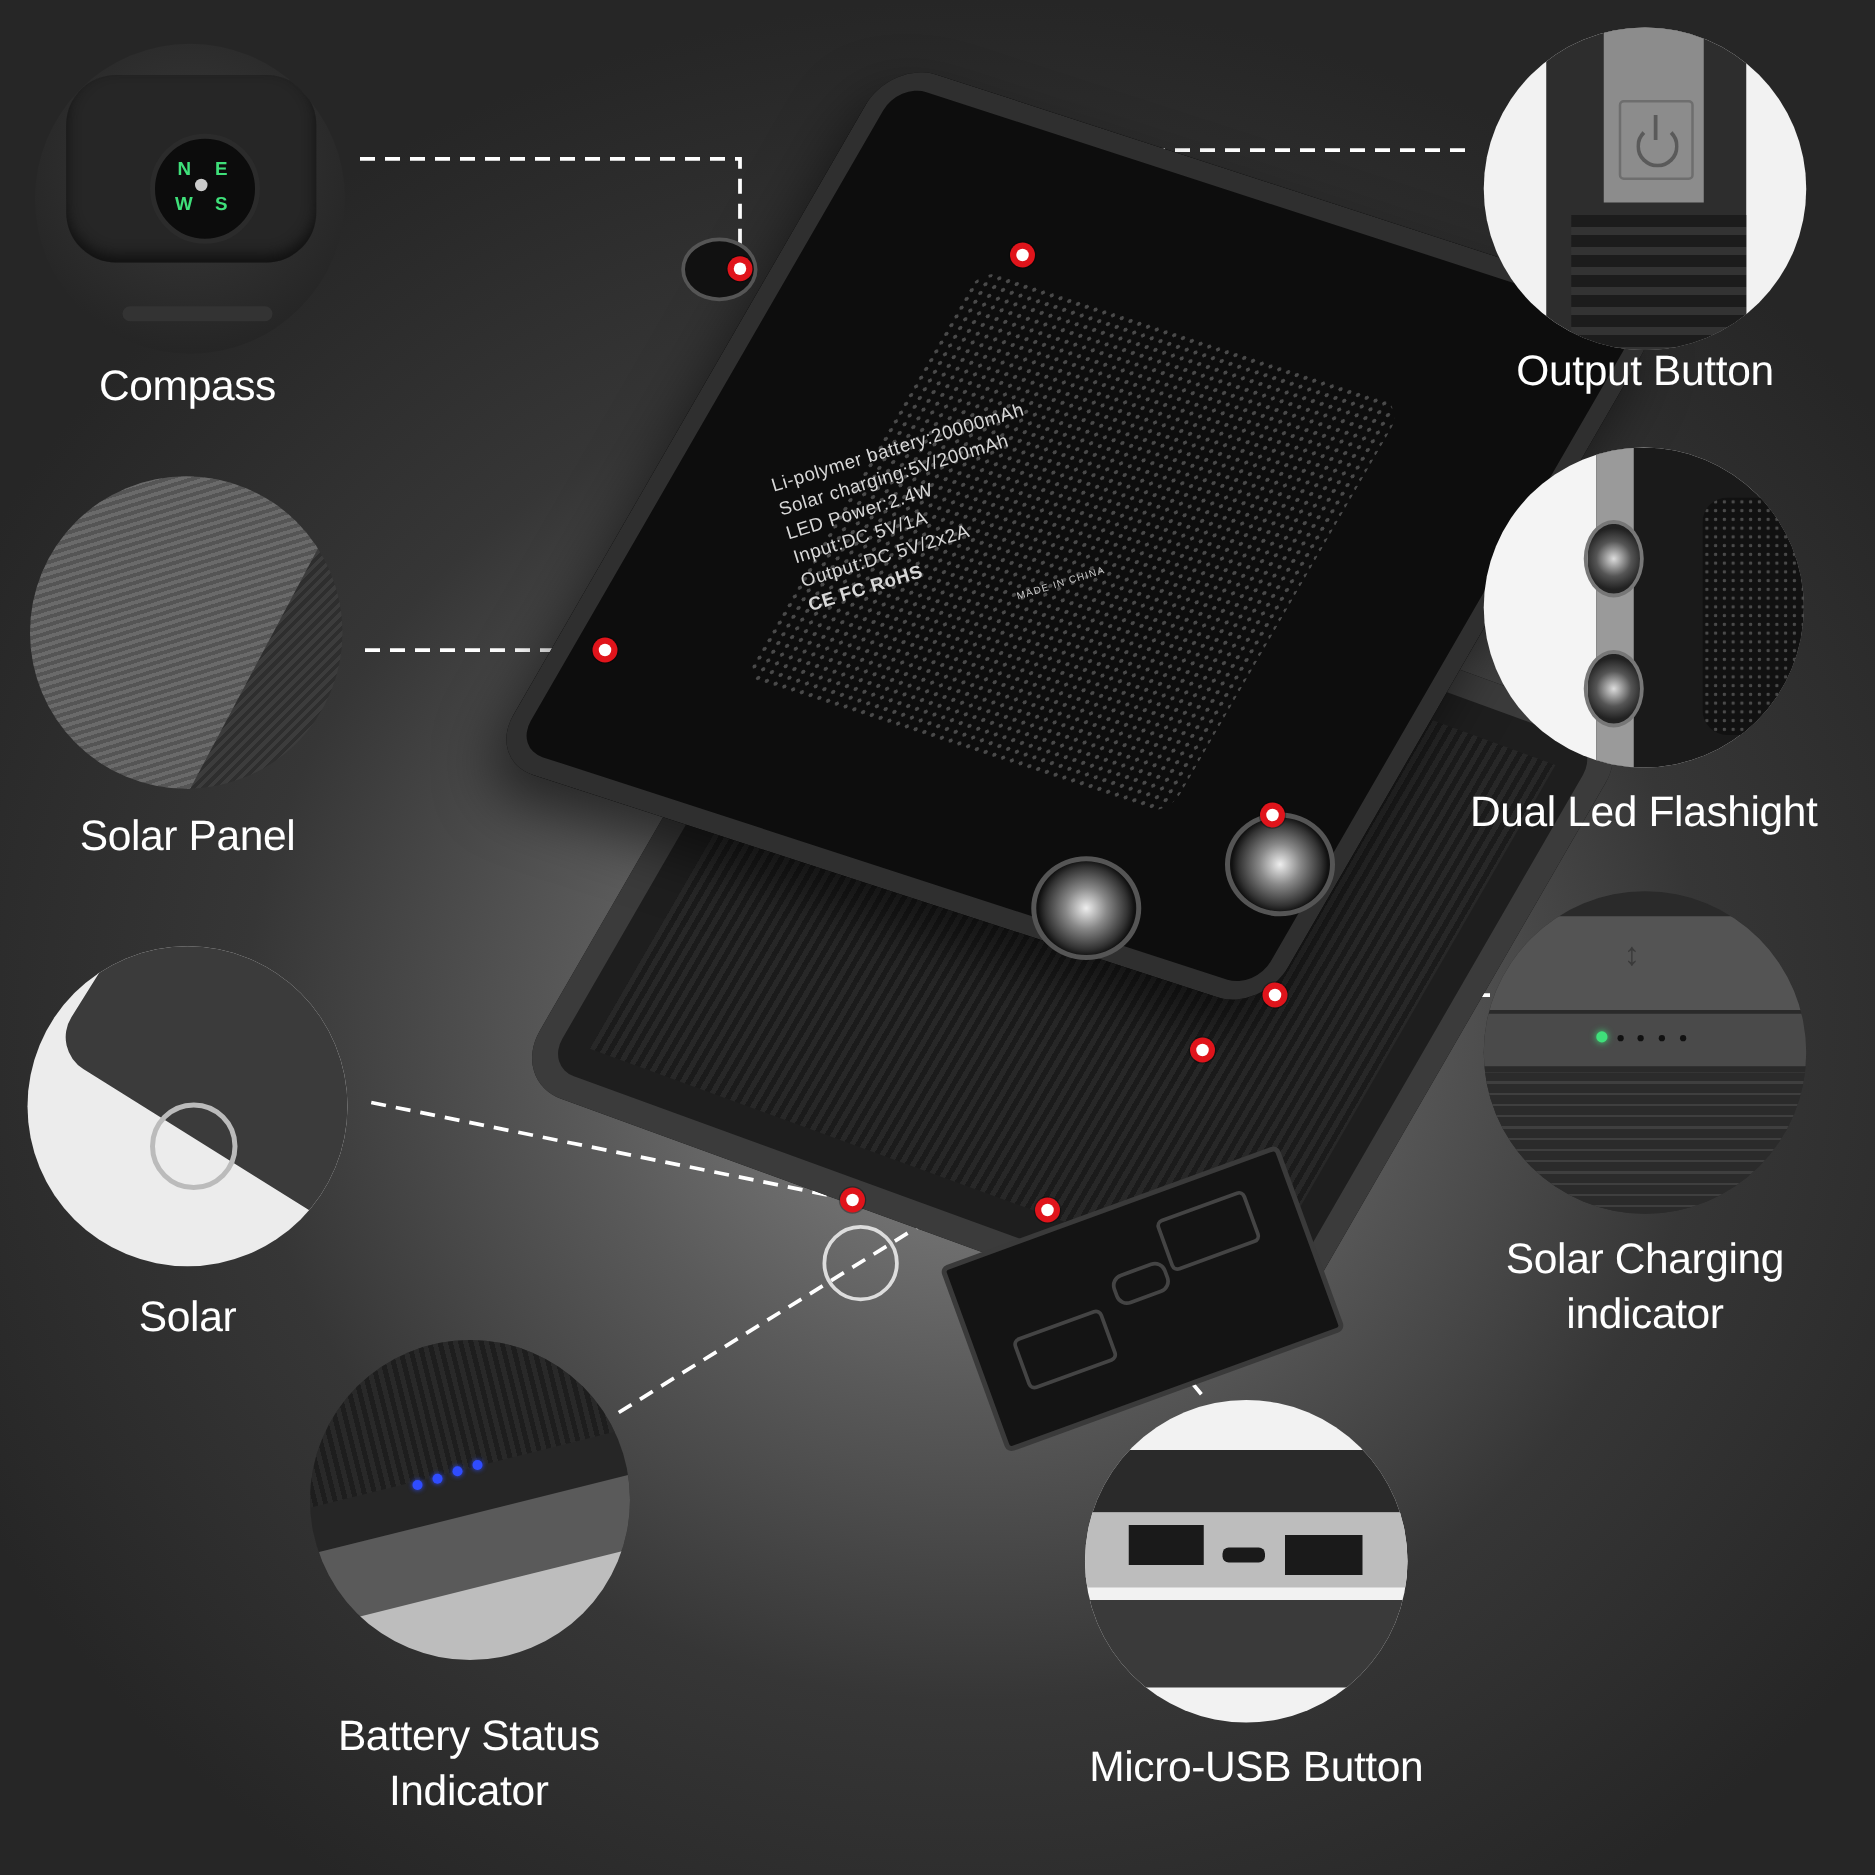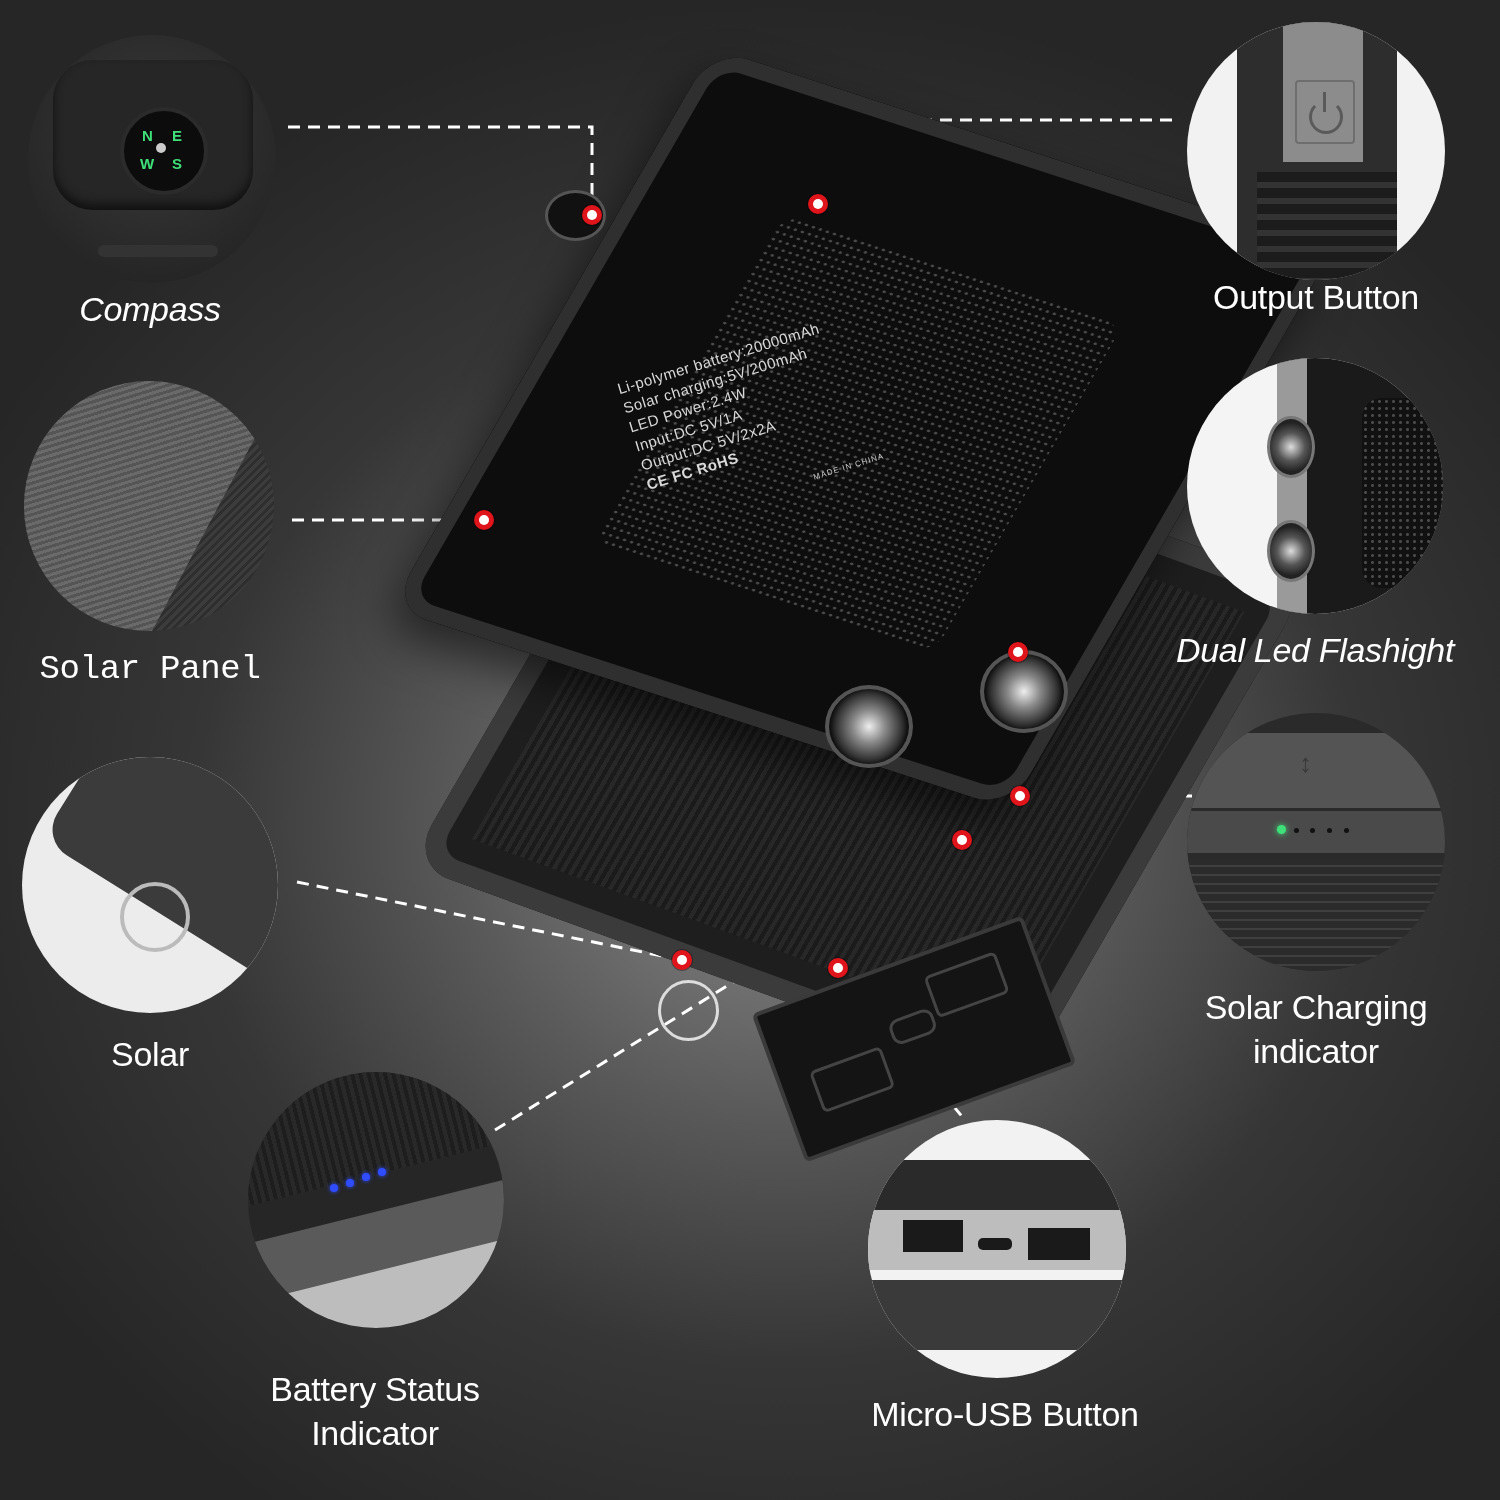--- a/index.html
+++ b/index.html
@@ -85,26 +85,26 @@
   <div class="abs" style="left:25px;top:25px;width:200px;height:150px;border-radius:40px;background:#262626;box-shadow:inset 0 -6px 10px #111;"></div>
   <div class="abs" style="left:92px;top:72px;width:80px;height:80px;border-radius:50%;background:#0c0c0c;border:4px solid #2b2b2b;">
     <span class="abs" style="left:18px;top:16px;color:#3fe07a;font-size:15px;font-weight:bold;">N</span>
     <span class="abs" style="left:48px;top:16px;color:#3fe07a;font-size:15px;font-weight:bold;">E</span>
     <span class="abs" style="left:48px;top:44px;color:#3fe07a;font-size:15px;font-weight:bold;">S</span>
     <span class="abs" style="left:16px;top:44px;color:#3fe07a;font-size:15px;font-weight:bold;">W</span>
     <span class="abs" style="left:32px;top:32px;width:10px;height:10px;border-radius:50%;background:#ccc;"></span>
   </div>
   <div class="abs" style="left:70px;top:210px;width:120px;height:12px;border-radius:6px;background:#333;"></div>
 </div>
-<div class="label" style="left:30px;top:287px;width:240px;font-style:italic;">Compass</div>
+<div class="label" style="left:30px;top:287px;width:240px;">Compass</div>
 
 <div class="circle" style="left:24px;top:381px;width:250px;height:250px;background:repeating-linear-gradient(135deg,#3c3c3c 0 3px,#2e2e2e 3px 6px);">
   <div class="abs" style="left:-40px;top:-40px;width:220px;height:330px;background:repeating-linear-gradient(135deg,#6a6a6a 0 3px,#555 3px 6px);transform:rotate(28deg);"></div>
 </div>
-<div class="label" style="left:30px;top:647px;width:240px;font-family:Liberation Mono, monospace;">Solar Panel</div>
+<div class="label" style="left:30px;top:647px;width:240px;">Solar Panel</div>
 
 <div class="circle" style="left:22px;top:757px;width:256px;height:256px;background:#ececec;">
   <div class="abs" style="left:60px;top:-60px;width:300px;height:240px;background:#3b3b3b;transform:rotate(32deg);border-radius:30px;"></div>
   <div class="abs" style="left:98px;top:125px;width:62px;height:62px;border-radius:50%;border:4px solid #bbb;"></div>
 </div>
 <div class="label" style="left:30px;top:1032px;width:240px;">Solar</div>
 
 <div class="circle" style="left:248px;top:1072px;width:256px;height:256px;background:#262626;">
   <div class="abs stripes" style="left:-20px;top:-20px;width:300px;height:120px;opacity:.7;transform:rotate(-14deg);"></div>
   <div class="abs" style="left:-30px;top:140px;width:320px;height:60px;background:#5a5a5a;transform:rotate(-14deg);"></div>
@@ -131,21 +131,21 @@
 </div>
 <div class="label" style="left:1176px;top:275px;width:280px;">Output Button</div>
 
 <div class="circle" style="left:1187px;top:358px;width:256px;height:256px;background:#f4f4f4;">
   <div class="abs" style="left:90px;top:0;width:180px;height:260px;background:#1a1a1a;"></div>
   <div class="abs" style="left:90px;top:0;width:30px;height:260px;background:#9a9a9a;"></div>
   <div class="abs perf" style="left:175px;top:40px;width:90px;height:190px;border-radius:20px;background-color:#111;"></div>
   <div class="abs" style="left:80px;top:58px;width:42px;height:56px;border-radius:50%;background:radial-gradient(circle,#ddd 0,#555 40%,#222 70%);border:3px solid #777;"></div>
   <div class="abs" style="left:80px;top:162px;width:42px;height:56px;border-radius:50%;background:radial-gradient(circle,#ddd 0,#555 40%,#222 70%);border:3px solid #777;"></div>
 </div>
-<div class="label" style="left:1160px;top:628px;width:310px;font-style:italic;">Dual Led Flashight</div>
+<div class="label" style="left:1160px;top:628px;width:310px;">Dual Led Flashight</div>
 
 <div class="circle" style="left:1187px;top:713px;width:258px;height:258px;background:#2a2a2a;">
   <div class="abs" style="left:0;top:20px;width:260px;height:75px;background:#545454;"></div>
   <div class="abs" style="left:112px;top:35px;font-size:26px;color:#3a3a3a;">↕</div>
   <div class="abs" style="left:0;top:98px;width:260px;height:42px;background:#4a4a4a;"></div>
   <span class="abs" style="left:90px;top:112px;width:9px;height:9px;border-radius:50%;background:#3fe07a;box-shadow:0 0 6px #3fe07a;"></span>
   <span class="abs" style="left:107px;top:115px;width:5px;height:5px;border-radius:50%;background:#111;"></span>
   <span class="abs" style="left:123px;top:115px;width:5px;height:5px;border-radius:50%;background:#111;"></span>
   <span class="abs" style="left:140px;top:115px;width:5px;height:5px;border-radius:50%;background:#111;"></span>
   <span class="abs" style="left:157px;top:115px;width:5px;height:5px;border-radius:50%;background:#111;"></span>

